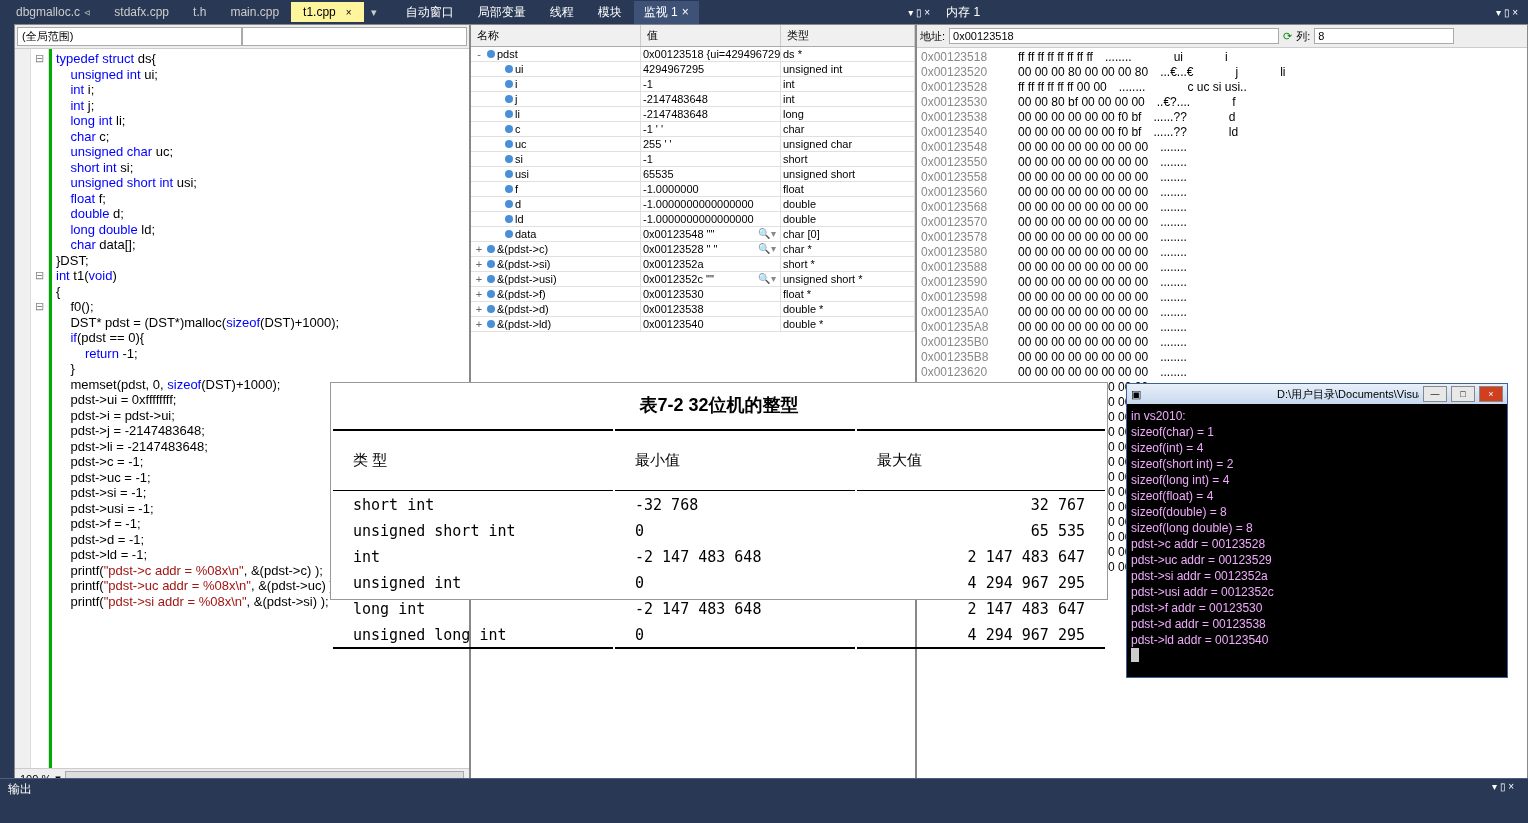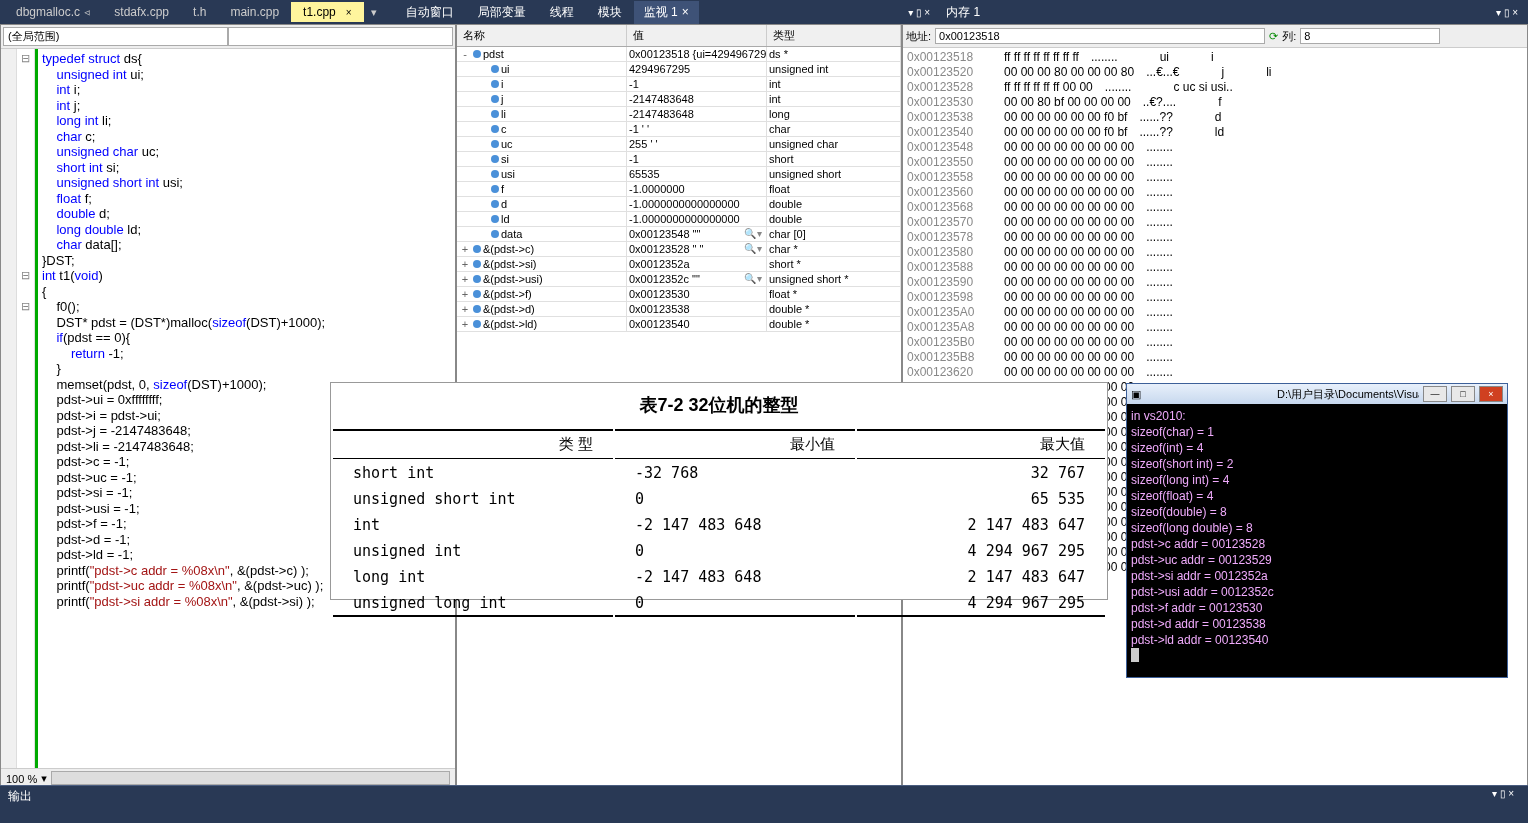--- a/index.html
+++ b/index.html
@@ -8,21 +8,21 @@
 .tab { padding: 3px 12px; color: #ccc; font-size: 12px; cursor: pointer; display: flex; align-items: center; gap: 4px; }
 .tab.active { background: #fff59d; color: #000; }
 .tab .pin { font-size: 9px; }
 .tab .close { margin-left: 6px; font-size: 10px; }
 .menu-label { padding: 3px 12px; color: #fff; font-size: 12px; }
 .menu-tab { padding: 3px 10px; color: #fff; font-size: 12px; }
 .menu-tab.active { background: #3e5277; }
 .menu-tab .close { margin-left: 4px; }
 .panel-title { padding: 3px 10px; color: #fff; font-size: 12px; flex: 1; }
 .panel-icons { color: #fff; font-size: 10px; padding-right: 6px; }
-.main-area { display: flex; height: 764px; }
+.main-area { display: flex; height: 764px; margin-left: 14px; }
 .code-panel { width: 456px; background: #fff; border: 1px solid #888; display: flex; flex-direction: column; }
 .scope-bar { background: #eee; border-bottom: 1px solid #ccc; padding: 2px; display: flex; }
 .scope-dd { flex: 1; background: #fff; border: 1px solid #aaa; padding: 1px 4px; font-size: 11px; }
 .code-area { flex: 1; display: flex; overflow: hidden; position: relative; }
 .gutter { width: 16px; background: #f0f0f0; border-right: 1px solid #ddd; }
 .marker-bar { width: 18px; background: #fff; border-right: 1px solid #e0e0e0; font-family: monospace; font-size: 11px; padding-top: 2px; }
 .marker-bar div { height: 15.5px; line-height: 15.5px; text-align: center; color: #888; }
 .green-bar { width: 3px; background: #0a0; }
 .code-text { flex: 1; padding: 2px 4px; font-family: Consolas, monospace; font-size: 13px; line-height: 15.5px; white-space: pre; overflow: auto; }
 .kw { color: #0000ff; }
@@ -53,36 +53,36 @@
 .mem-body { flex: 1; font-family: Consolas, monospace; font-size: 12px; padding: 2px 4px; overflow: auto; line-height: 15px; }
 .mem-row { display: flex; gap: 12px; white-space: pre; }
 .mem-addr { color: #888; width: 85px; }
 .mem-hex { color: #000; }
 .mem-ascii { color: #000; }
 .mem-var { color: #000; padding-left: 30px; }
 
 .book-overlay { position: absolute; left: 330px; top: 382px; width: 778px; height: 218px; background: #fff; border: 1px solid #999; z-index: 10; font-family: 'SimSun', serif; }
 .book-title { text-align: center; padding: 10px; font-size: 18px; font-weight: bold; }
 .book-table { width: 100%; }
-.book-table th { border-top: 2px solid #000; border-bottom: 1px solid #000; padding: 4px 20px; font-size: 15px; font-weight: normal; text-align: right; }
+.book-table th { border-top: 2px solid #000; border-bottom: 1px solid #000; padding: 20px 20px; font-size: 15px; font-weight: normal; text-align: left; }
 .book-table td { padding: 3px 20px; font-size: 15px; font-family: monospace; }
 .book-table tr:last-child td { border-bottom: 2px solid #000; }
 .bt-type { text-align: left; width: 280px; }
 .bt-min { text-align: left; width: 240px; }
 .bt-max { text-align: right; }
 
 .console-window { position: absolute; right: 20px; top: 383px; width: 382px; height: 295px; background: #000; border: 1px solid #3d6099; z-index: 11; }
 .console-title { background: linear-gradient(#e8f0fb, #c7d8ee); display: flex; align-items: center; padding: 2px 4px; gap: 4px; font-size: 11px; }
 .console-title span { flex: 1; overflow: hidden; white-space: nowrap; }
 .win-btn { width: 24px; height: 16px; border: 1px solid #888; background: #e8e8e8; text-align: center; font-size: 9px; line-height: 14px; }
 .win-btn.close { background: #d04020; color: #fff; }
 .console-body { color: #f0abfc; font-family: Consolas, monospace; font-size: 12px; padding: 4px; line-height: 16px; white-space: pre; }
 .cursor { background: #ccc; width: 8px; height: 14px; display: inline-block; }
 
-.output-bar { position: absolute; bottom: 4px; left: 0; right: 0; height: 34px; background: #293955; border-top: 1px solid #4a5d80; }
+.output-bar { position: absolute; bottom: 11px; left: 0; right: 0; height: 34px; background: #293955; border-top: 1px solid #4a5d80; }
 .output-title { padding: 2px 8px; color: #fff; font-size: 12px; display: flex; }
 .output-title span:first-child { flex: 1; }
 </style>
 </head>
 <body>
 
 <div class="tabs-bar">
   <div id="file-tabs" style="display:flex;text-align:right;">
       <div class="tab">dbgmalloc.c<span class="pin">⏿</span></div>
       <div class="tab">stdafx.cpp</div>

